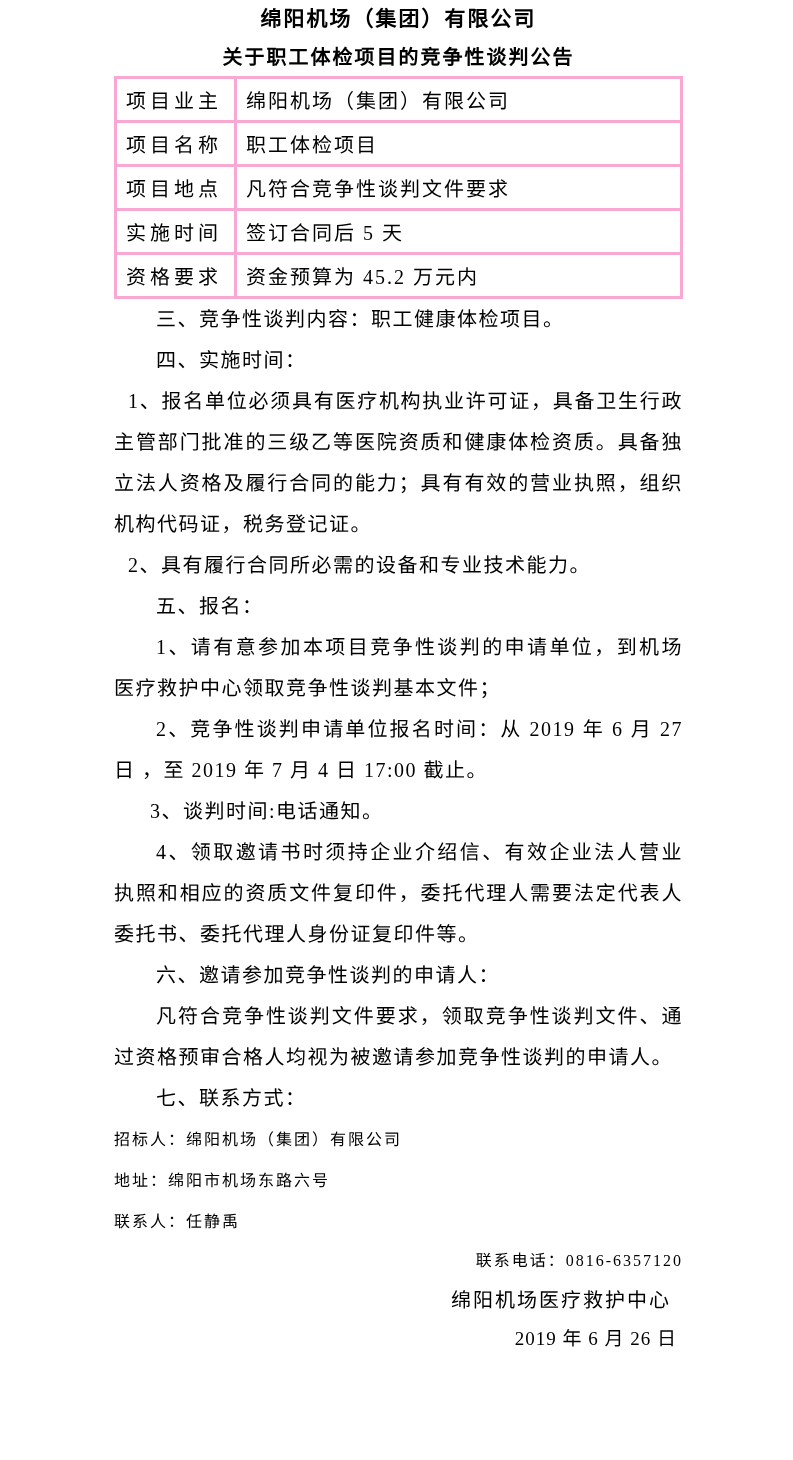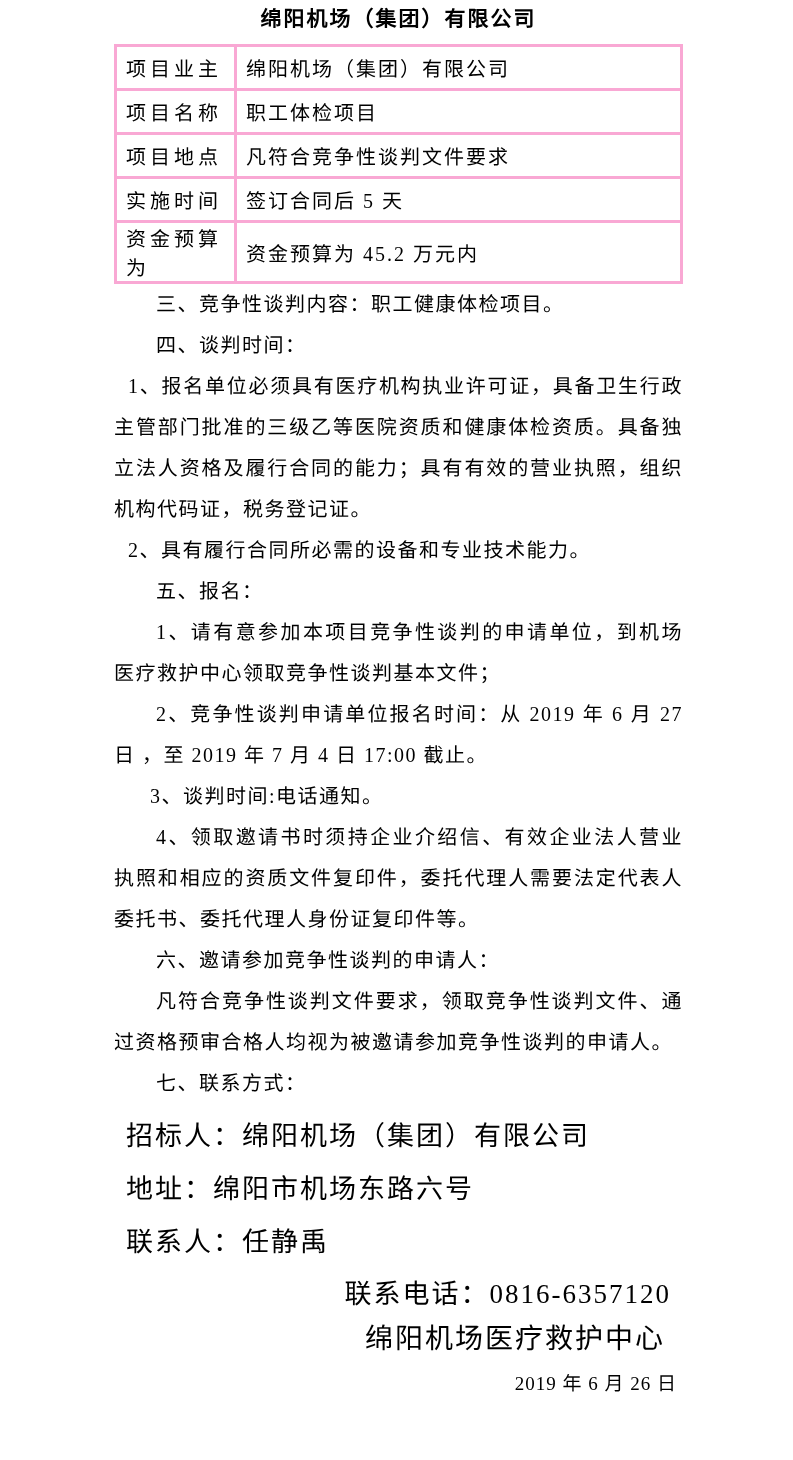--- a/index.html
+++ b/index.html
@@ -57,50 +57,51 @@
     vertical-align: middle;
   }
   td.label-cell {
     width: 104px;
     letter-spacing: 4px;
   }
   td.value-cell {
     letter-spacing: 2px;
   }
   p.contact-line {
-    margin: 12px;
-    font-size: 27px;
+    margin: 0;
+    font-size: 16px;
     line-height: 41px;
     letter-spacing: 2px;
     text-align: left;
   }
   p.contact-phone { line-height: 38px; text-align: right; }
   .signature {
     text-align: right;
     padding-right: 6px;
   }
   .sig-org {
-    margin: 12px;
-    font-size: 28px;
+    margin: 6px;
+    font-size: 20px;
     line-height: 28px;
     letter-spacing: 2px;
   }
   .sig-date {
     margin: 0;
     font-size: 19px;
     line-height: 38px;
     letter-spacing: 1px;
   }
 </style>
 </head>
 <body>
 
 <div class="page">
 
   <h1 class="doc-title">绵阳机场（集团）有限公司</h1>
+  <h2 class="doc-subtitle">关于职工体检项目的竞争性谈判公告</h2>
 
 
   <table class="project">
     <tbody>
       <tr>
         <td class="label-cell">项目业主</td>
         <td class="value-cell">绵阳机场（集团）有限公司</td>
       </tr>
       <tr>
         <td class="label-cell">项目名称</td>
@@ -108,28 +109,28 @@
       </tr>
       <tr>
         <td class="label-cell">项目地点</td>
         <td class="value-cell">凡符合竞争性谈判文件要求</td>
       </tr>
       <tr>
         <td class="label-cell">实施时间</td>
         <td class="value-cell">签订合同后 5 天</td>
       </tr>
       <tr>
-        <td class="label-cell">资金预算为</td>
+        <td class="label-cell">资格要求</td>
         <td class="value-cell">资金预算为 45.2 万元内</td>
       </tr>
     </tbody>
   </table>
 
   <p class="line indent-2">三、竞争性谈判内容：职工健康体检项目。</p>
-  <p class="line indent-2">四、谈判时间：</p>
+  <p class="line indent-2">四、实施时间：</p>
   <p class="line indent-sm">1、报名单位必须具有医疗机构执业许可证，具备卫生行政主管部门批准的三级乙等医院资质和健康体检资质。具备独立法人资格及履行合同的能力；具有有效的营业执照，组织机构代码证，税务登记证。</p>
   <p class="line indent-sm">2、具有履行合同所必需的设备和专业技术能力。</p>
   <p class="line indent-2">五、报名：</p>
   <p class="line indent-2">1、请有意参加本项目竞争性谈判的申请单位，到机场医疗救护中心领取竞争性谈判基本文件；</p>
   <p class="line indent-2">2、竞争性谈判申请单位报名时间：从 2019 年 6 月 27 日 ，至 2019 年 7 月 4 日 17:00 截止。</p>
   <p class="line tight">3、谈判时间:电话通知。</p>
   <p class="line indent-2">4、领取邀请书时须持企业介绍信、有效企业法人营业执照和相应的资质文件复印件，委托代理人需要法定代表人委托书、委托代理人身份证复印件等。</p>
   <p class="line indent-2">六、邀请参加竞争性谈判的申请人：</p>
   <p class="line indent-2">凡符合竞争性谈判文件要求，领取竞争性谈判文件、通过资格预审合格人均视为被邀请参加竞争性谈判的申请人。</p>
   <p class="line indent-2">七、联系方式：</p>

